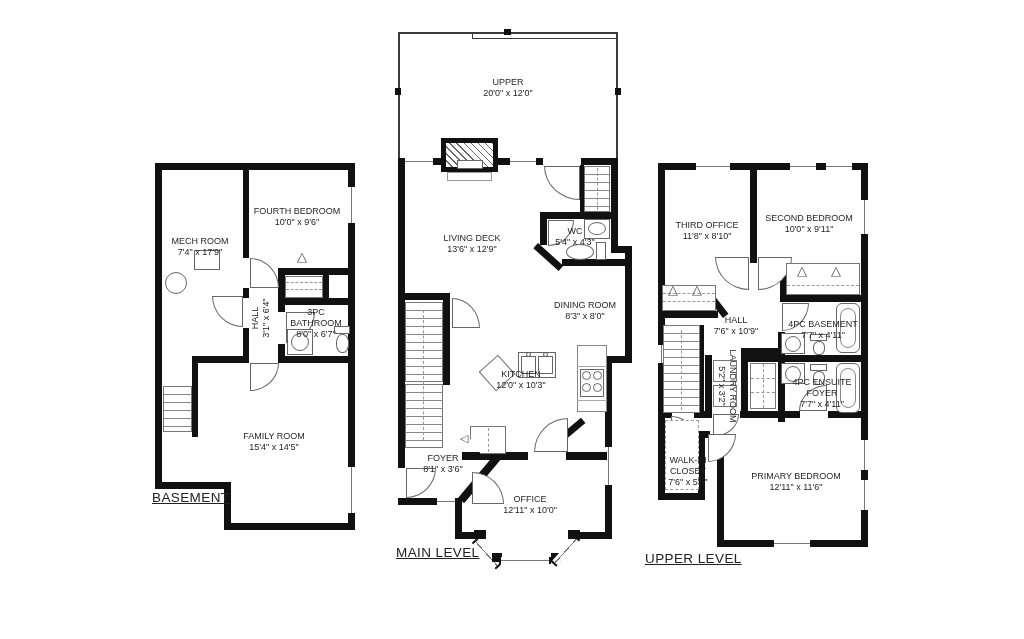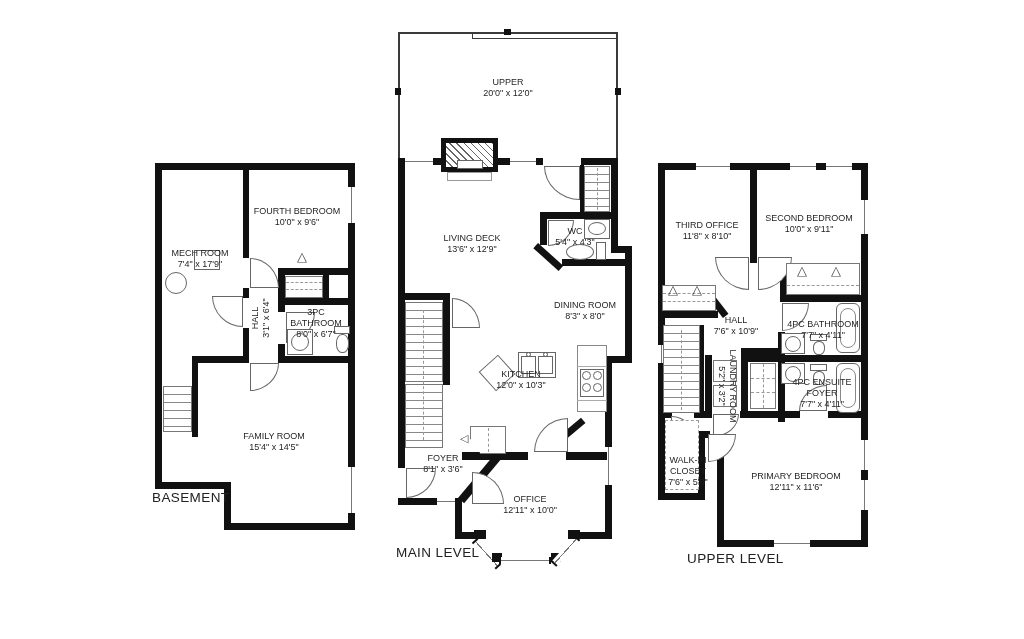--- a/index.html
+++ b/index.html
@@ -21,21 +21,21 @@
   .round{border-radius:50%;}
   .tub{position:absolute;border:1px solid #666;border-radius:6px;background:#fff;box-sizing:border-box;}
   .tub:after{content:"";position:absolute;left:3px;top:4px;right:3px;bottom:4px;border:1px solid #888;border-radius:8px;}
   .hatch{position:absolute;border:5px solid #111;box-sizing:border-box;
          background:repeating-linear-gradient(45deg,#fff 0 4px,#666 4px 5px);}
   .deckwall{position:absolute;border:2px solid #3a3a3a;border-bottom:none;box-sizing:border-box;background:#fff;}
   .lbl{position:absolute;color:#1f1f1f;font-size:9px;line-height:11px;text-align:center;z-index:30;}
   .lbl .nm{display:block;}
   .lbl .dm{display:block;white-space:nowrap;}
   .vert{transform-origin:50% 50%;}
-  .lvl{position:absolute;color:#222;font-size:13.5px;letter-spacing:.4px;z-index:30;}
+  .lvl{position:absolute;color:#222;font-size:13.5px;letter-spacing:.4px;z-index:30;text-decoration:underline;}
   .hang{position:absolute;color:#444;font-size:13px;line-height:13px;z-index:5;}
   .dot{position:absolute;width:3px;height:3px;border:1px solid #555;border-radius:50%;background:#fff;}
 </style>
 </head>
 <body>
 
 <div id="canvas">
 
   <div>
 
@@ -71,21 +71,21 @@
     <div class="fxo round" style="left:165px;top:272px;width:22px;height:22px"></div>
     <div class="box" style="left:285px;top:276px;width:38px;height:22px"></div>
     <div class="dash-h" style="left:286px;top:282px;width:36px"></div>
     <div class="dash-h" style="left:286px;top:289px;width:36px"></div>
     <span class="hang" style="left:297px;top:250px">△</span>
     <div class="fxo" style="left:287px;top:329px;width:26px;height:26px"></div>
     <div class="fxo round" style="left:291px;top:333px;width:18px;height:18px"></div>
     <div class="fxo" style="left:334px;top:326px;width:16px;height:8px"></div>
     <div class="fxo" style="left:336px;top:334px;width:13px;height:19px;border-radius:45%"></div>
 
-    <div class="lbl" style="left:155px;top:248px;width:90px">
+    <div class="lbl" style="left:155px;top:236px;width:90px">
       <span class="nm">MECH ROOM</span>
       <span class="dm">7'4" x 17'9"</span>
     </div>
     <div class="lbl" style="left:247px;top:206px;width:100px">
       <span class="nm">FOURTH BEDROOM</span>
       <span class="dm">10'0" x 9'6"</span>
     </div>
     <div class="lbl vert" style="left:226px;top:307px;width:70px;transform:rotate(-90deg)">
       <span class="nm">HALL</span>
       <span class="dm">3'1" x 6'4"</span>
@@ -302,35 +302,35 @@
     </div>
     <div class="lbl" style="left:759px;top:213px;width:100px">
       <span class="nm">SECOND BEDROOM</span>
       <span class="dm">10'0" x 9'11"</span>
     </div>
     <div class="lbl" style="left:701px;top:315px;width:70px">
       <span class="nm">HALL</span>
       <span class="dm">7'6" x 10'9"</span>
     </div>
     <div class="lbl" style="left:777px;top:319px;width:92px">
-      <span class="nm">4PC BATHROOM</span>
+      <span class="nm">4PC BASEMENT</span>
       <span class="dm">7'7" x 4'11"</span>
     </div>
     <div class="lbl vert" style="left:690px;top:375px;width:74px;transform:rotate(90deg)">
       <span class="nm">LAUNDRY ROOM</span>
       <span class="dm">5'2" x 3'2"</span>
     </div>
     <div class="lbl" style="left:782px;top:377px;width:80px">
       <span class="nm">4PC ENSUITE FOYER</span>
       <span class="dm">7'7" x 4'11"</span>
     </div>
     <div class="lbl" style="left:657px;top:455px;width:62px">
       <span class="nm">WALK-IN CLOSET</span>
       <span class="dm">7'6" x 5'8"</span>
     </div>
     <div class="lbl" style="left:741px;top:471px;width:110px">
       <span class="nm">PRIMARY BEDROOM</span>
       <span class="dm">12'11" x 11'6"</span>
     </div>
-    <div class="lvl" style="left:687px;top:551px">UPPER LEVEL</div>
+    <div class="lvl" style="left:645px;top:551px">UPPER LEVEL</div>
   </div>
 
 </div>
 
 </body></html>

